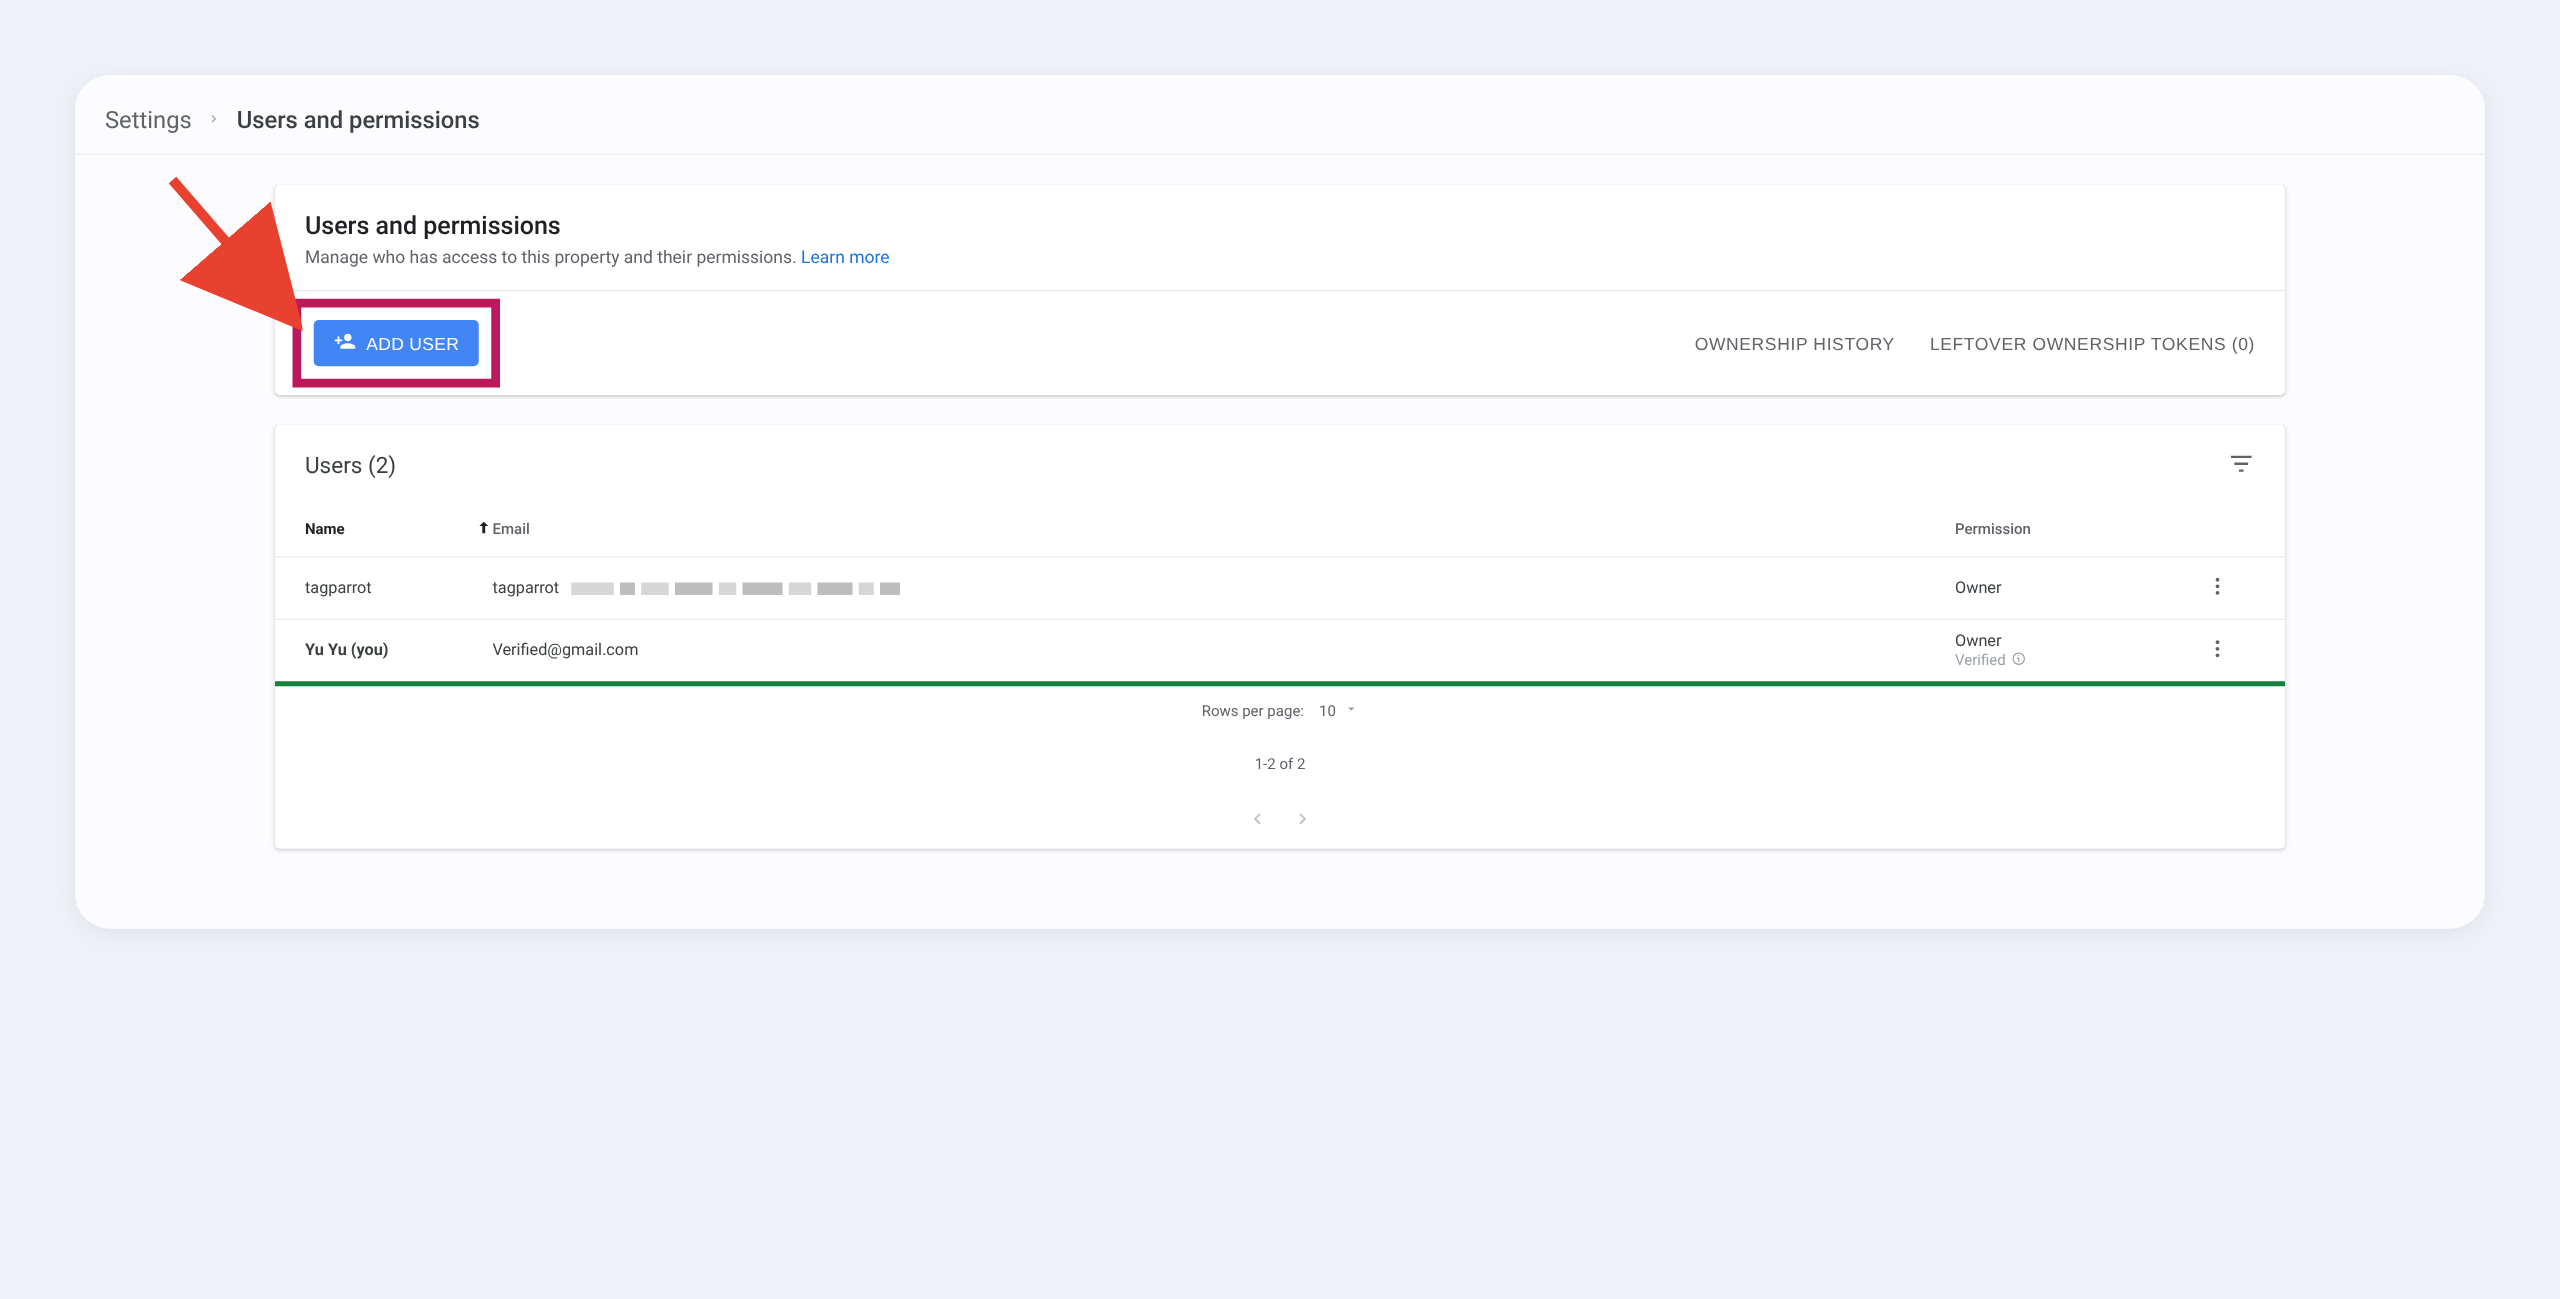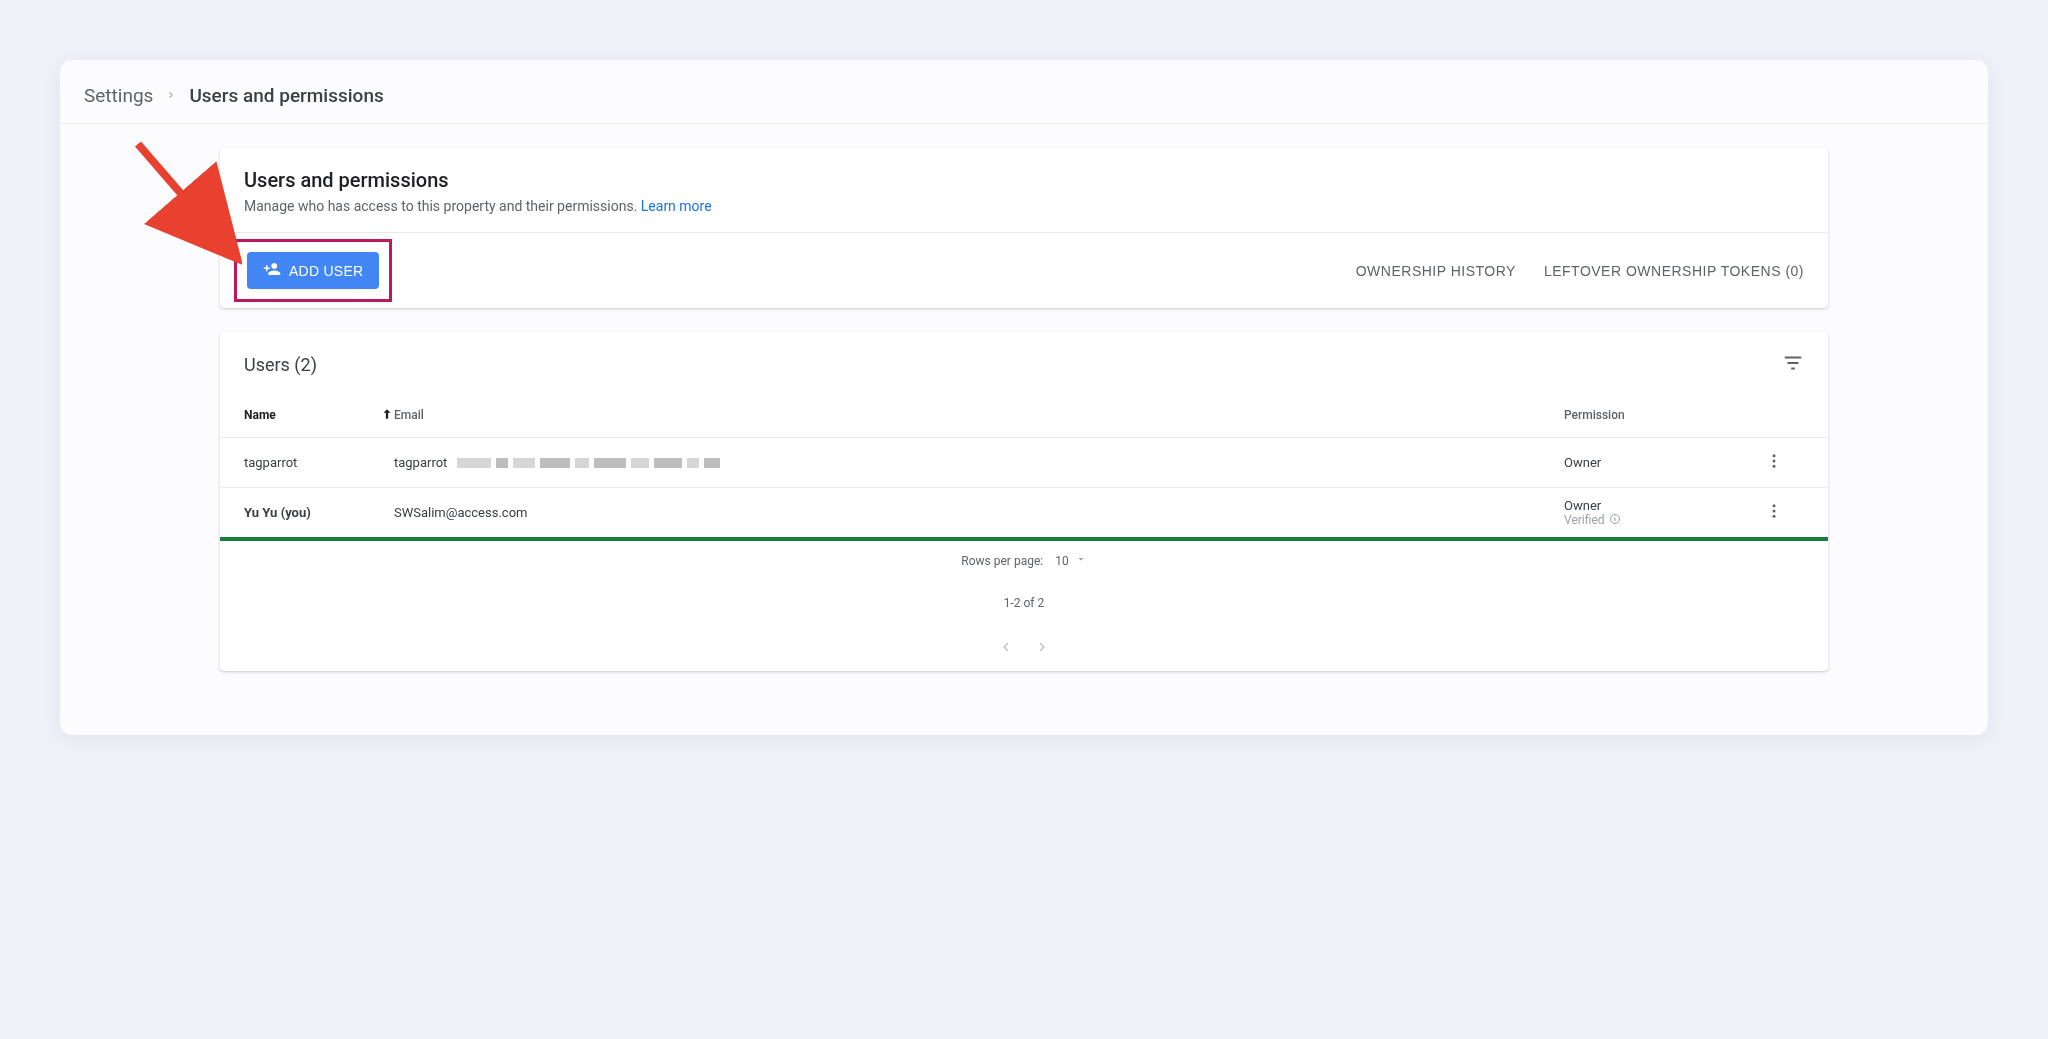--- a/index.html
+++ b/index.html
@@ -4,21 +4,21 @@
   <style>
     * { margin: 0; padding: 0; box-sizing: border-box; }
     body {
       font-family: 'Google Sans', Roboto, Arial, sans-serif;
       background: #eef1f8;
       padding: 60px;
       color: #3c4043;
     }
     .window {
       background: #fcfcff;
-      border-radius: 12px;
+      border-radius: 28px;
       box-shadow: 0 4px 20px rgba(0,0,0,0.06);
       padding: 24px 0 40px;
       position: relative;
     }
     .breadcrumb {
       display: flex;
       align-items: center;
       gap: 12px;
       padding: 0 24px 16px;
       border-bottom: 1px solid #eceef1;
@@ -50,21 +50,21 @@
     .hdr a { color: #1a73e8; text-decoration: none; margin-top: 20px; }
     .divider { height: 1px; background: #e8eaed; }
 
     .actions-row {
       display: flex;
       align-items: center;
       justify-content: space-between;
       padding: 16px 24px;
     }
     .add-user-wrap {
-      border: 3px solid #be185d;
+      border: 7px solid #be185d;
       padding: 10px;
       margin: -10px;
       display: inline-block;
     }
     .btn-primary {
       display: inline-flex;
       align-items: center;
       gap: 8px;
       background: #4285f4;
       color: #fff;
@@ -252,21 +252,21 @@
                     <circle cx="12" cy="12" r="2"></circle>
                     <circle cx="12" cy="19" r="2"></circle>
                   </svg>
               </span>
             </button>
           </div>
         </div>
 
         <div class="trow">
           <div class="name-bold">Yu Yu (you)</div>
-          <div>SWSalim@access.com</div>
+          <div>Verified@gmail.com</div>
           <div class="perm">
             <div>Owner</div>
             <div class="sub">
               <span>Verified</span>
               <span>
                 <svg width="12" height="12" viewBox="0 0 24 24" fill="none" stroke="#9aa0a6" stroke-width="2">
                     <circle cx="12" cy="12" r="9"></circle>
                     <path d="M12 7h.01M10 11h2v5" stroke-linecap="round"></path>
                   </svg>
               </span>

